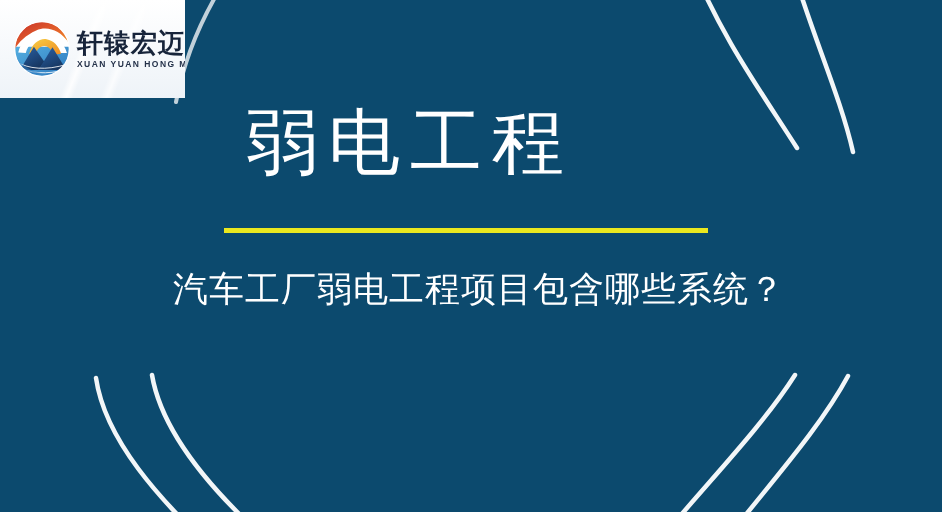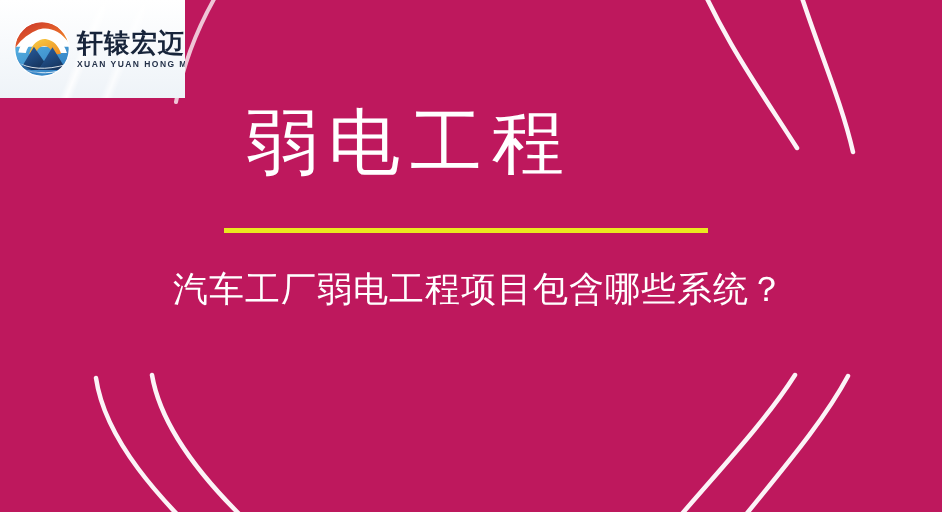--- a/index.html
+++ b/index.html
@@ -123,21 +123,21 @@
     letter-spacing: 1px;
     line-height: 1.25;
     font-family: "DejaVu Serif", "Liberation Serif", serif;
     z-index: 4;
     padding-left: 8px;
   }
 </style>
 </head>
 <body>
 
-<div id="banner" style="background: #be185d;">
+<div id="banner" style="background: #0c4a6e;">
 
   <svg id="bg-arcs" viewBox="0 0 942 512" width="942" height="512" aria-hidden="true">
     <g fill="none" stroke="#ffffff" stroke-linecap="round">
 
       <path d="M 232 -30 C 205 10 185 55 176 102" stroke-width="4" opacity="0.75"></path>
 
       <path d="M 690 -40 C 720 35 760 90 797 148" stroke-width="4.5" opacity="0.95"></path>
       <path d="M 790 -40 C 812 35 840 95 853 152" stroke-width="4.5" opacity="0.95"></path>
 
       <path d="M 96 378 C 105 440 160 500 215 552" stroke-width="4.5" opacity="0.95"></path>

